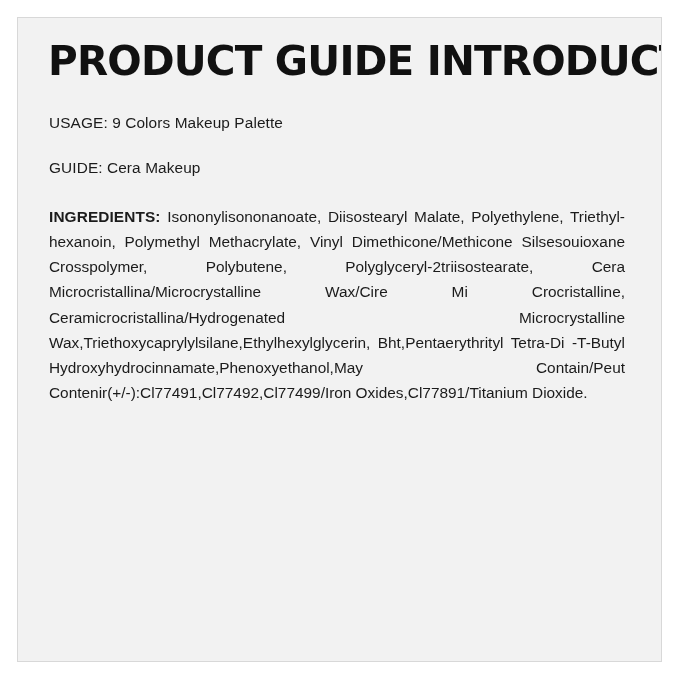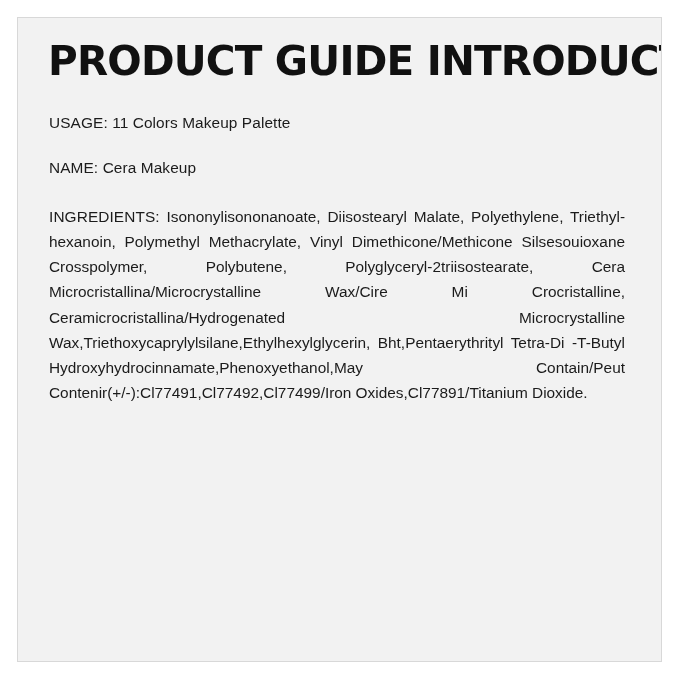--- a/index.html
+++ b/index.html
@@ -65,37 +65,38 @@
     color: #1b1b1b;
     margin: 0 0 0 3px;
     text-align: justify;
     text-justify: inter-word;
     width: 576px;
     word-spacing: -0.1px;
     hyphens: none;
   }
   .ingredients .label {
     letter-spacing: 0.1px;
+    font-weight: bold;
   }
 </style>
 </head>
 <body>
 
 <div class="page">
   <div class="card">
 
     <h1 class="title">PRODUCT GUIDE INTRODUCTION</h1>
 
     <p class="field">
       <span class="label">USAGE: </span>
-      <span class="value">11 Colors Makeup Palette</span>
+      <span class="value">9 Colors Makeup Palette</span>
     </p>
 
     <p class="field">
-      <span class="label">NAME: </span>
+      <span class="label">GUIDE: </span>
       <span class="value">Cera Makeup</span>
     </p>
 
 
     <p class="ingredients">
       <span class="label">INGREDIENTS: </span>
       <span class="value">Isononylisononanoate, Diisostearyl Malate, Polyethylene, Triethyl-hexanoin, Polymethyl Methacrylate, Vinyl Dimethicone/Methicone Silsesouioxane Crosspolymer, Polybutene, Polyglyceryl-2triisostearate, Cera Microcristallina/Microcrystalline Wax/Cire Mi Crocristalline, Ceramicrocristallina/Hydrogenated Microcrystalline Wax,Triethoxycaprylylsilane,Ethylhexylglycerin, Bht,Pentaerythrityl Tetra-Di -T-Butyl Hydroxyhydrocinnamate,Phenoxyethanol,May Contain/Peut Contenir(+/-):Cl77491,Cl77492,Cl77499/Iron Oxides,Cl77891/Titanium Dioxide.</span>
     </p>
 
   </div>

